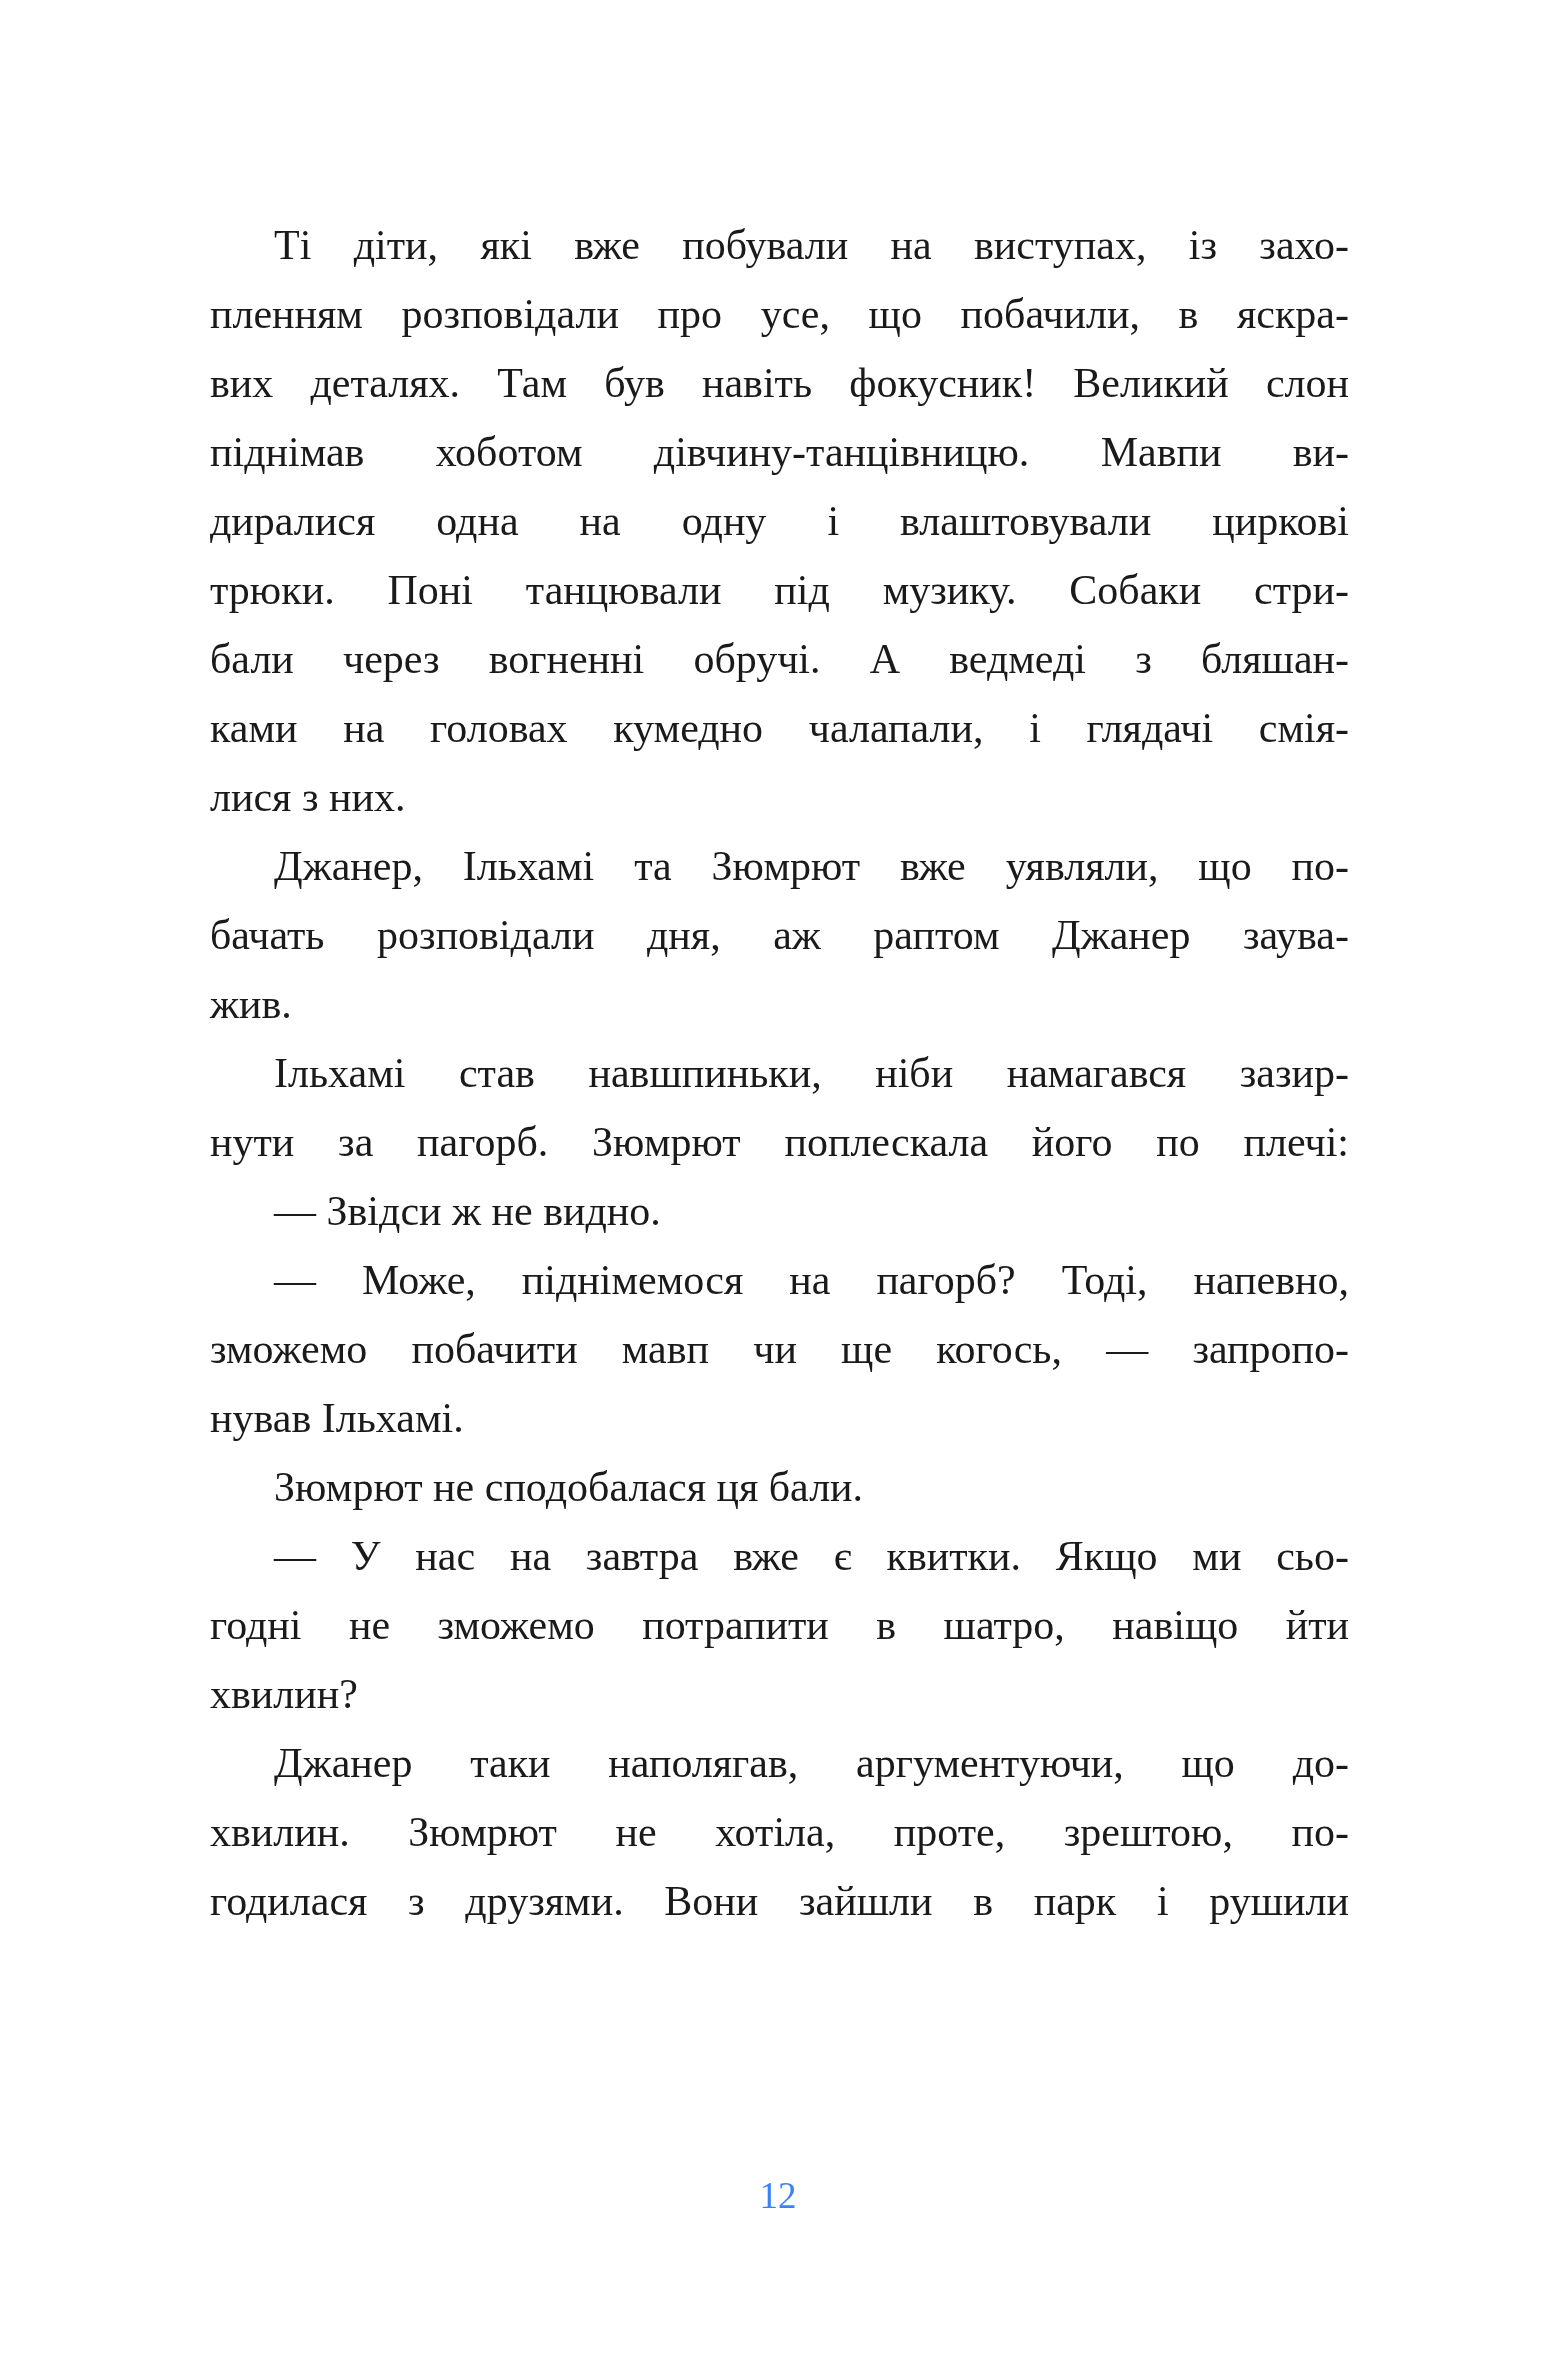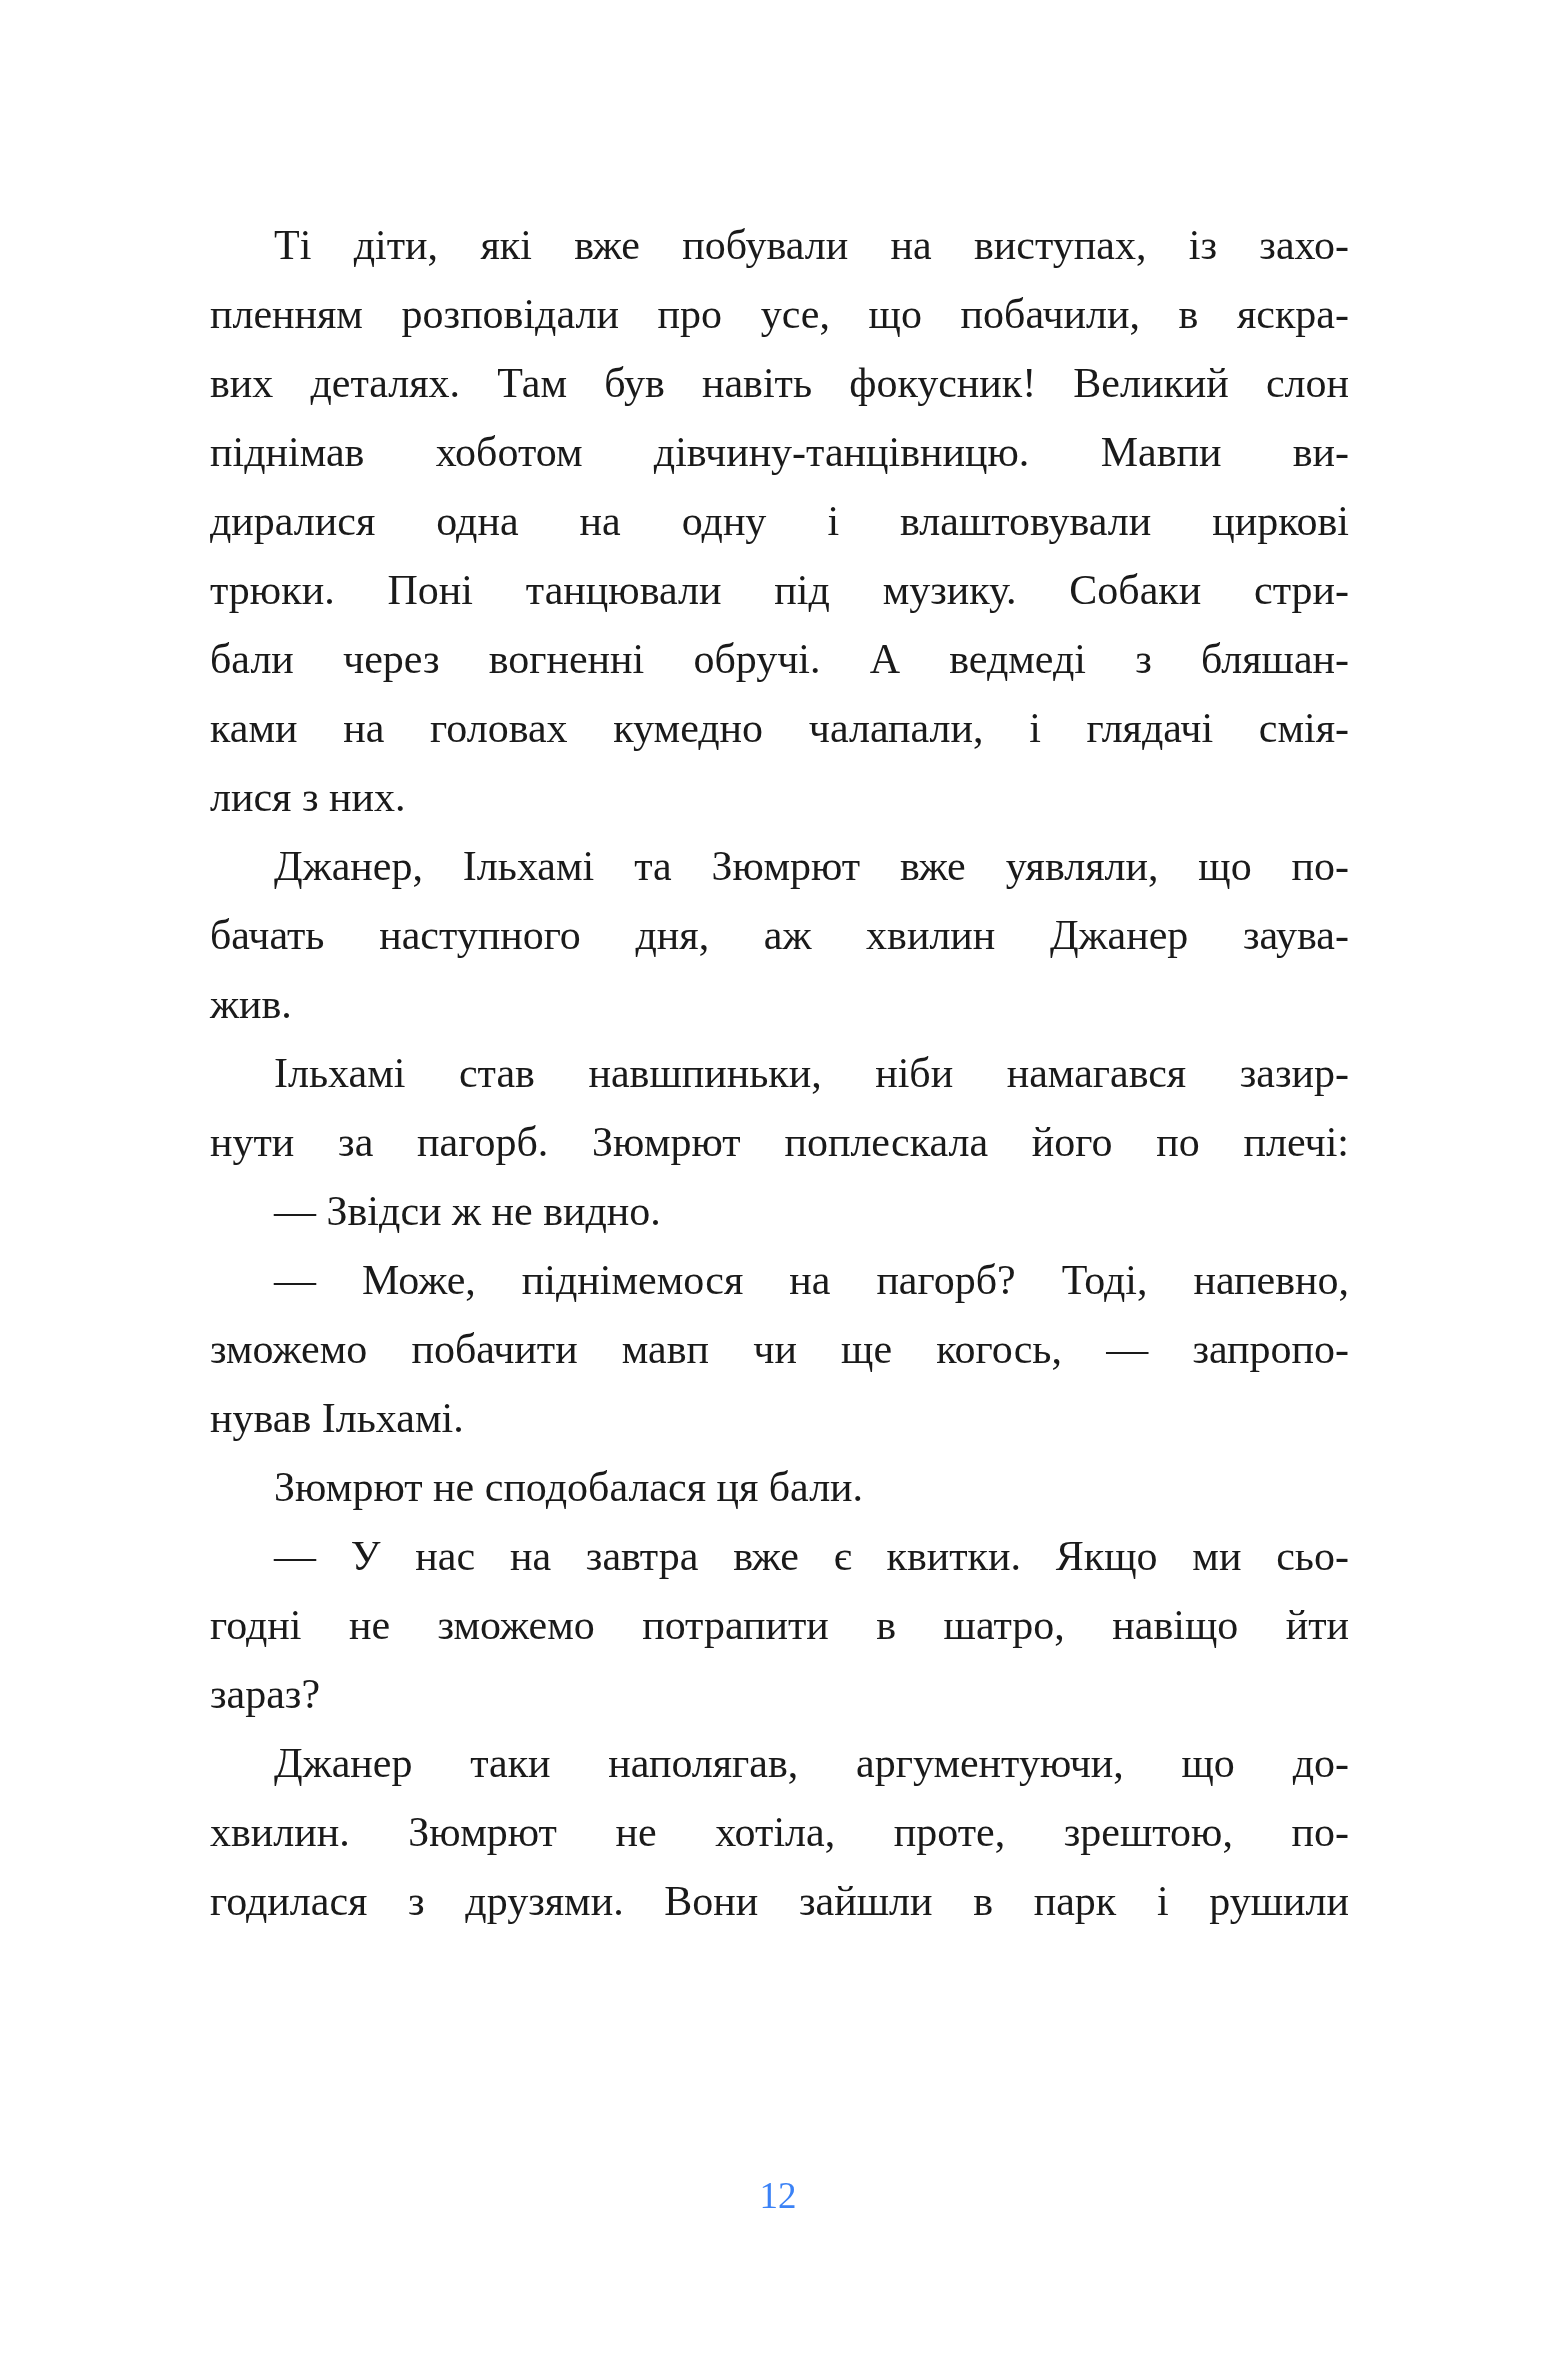--- a/index.html
+++ b/index.html
@@ -26,31 +26,31 @@
       <span class="line indent">Ті діти, які вже побували на виступах, із захо-</span>
       <span class="line">пленням розповідали про усе, що побачили, в яскра-</span>
       <span class="line">вих деталях. Там був навіть фокусник! Великий слон</span>
       <span class="line">піднімав хоботом дівчину-танцівницю. Мавпи ви-</span>
       <span class="line">диралися одна на одну і влаштовували циркові</span>
       <span class="line">трюки. Поні танцювали під музику. Собаки стри-</span>
       <span class="line">бали через вогненні обручі. А ведмеді з бляшан-</span>
       <span class="line">ками на головах кумедно чалапали, і глядачі смія-</span>
       <span class="line last">лися з них.</span>
       <span class="line indent">Джанер, Ільхамі та Зюмрют вже уявляли, що по-</span>
-      <span class="line">бачать наступного дня, аж хвилин Джанер заува-</span>
+      <span class="line">бачать розповідали дня, аж раптом Джанер заува-</span>
       <span class="line last">жив.</span>
       <span class="line indent">Ільхамі став навшпиньки, ніби намагався зазир-</span>
       <span class="line">нути за пагорб. Зюмрют поплескала його по плечі:</span>
       <span class="line indent last">— Звідси ж не видно.</span>
       <span class="line indent">— Може, піднімемося на пагорб? Тоді, напевно,</span>
       <span class="line">зможемо побачити мавп чи ще когось, — запропо-</span>
       <span class="line last">нував Ільхамі.</span>
       <span class="line indent last">Зюмрют не сподобалася ця бали.</span>
       <span class="line indent">— У нас на завтра вже є квитки. Якщо ми сьо-</span>
       <span class="line">годні не зможемо потрапити в шатро, навіщо йти</span>
-      <span class="line last">зараз?</span>
+      <span class="line last">хвилин?</span>
       <span class="line indent">Джанер таки наполягав, аргументуючи, що до-</span>
       <span class="line">хвилин. Зюмрют не хотіла, проте, зрештою, по-</span>
       <span class="line">годилася з друзями. Вони зайшли в парк і рушили</span>
     </div>
   <div class="page-number">12</div>
 </div>
 
 
 </body></html>

